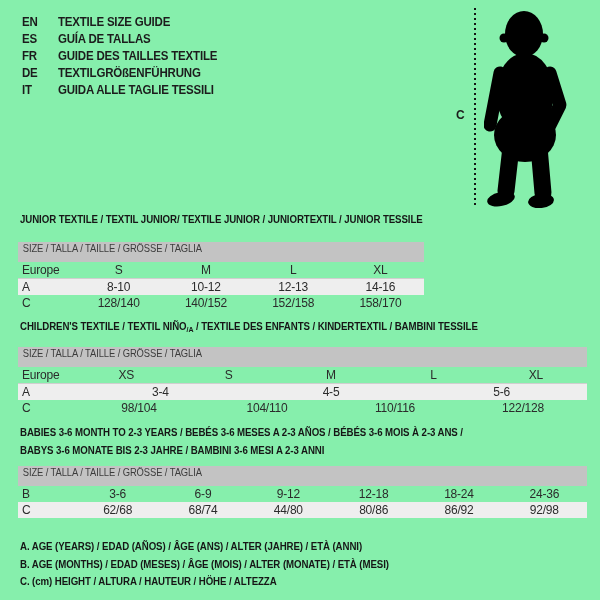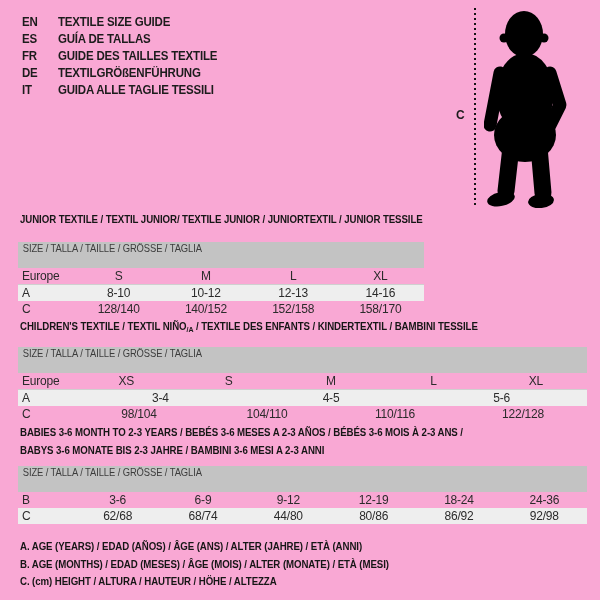--- a/index.html
+++ b/index.html
@@ -1,17 +1,17 @@
 <!DOCTYPE html>
 <html><head>
 <meta charset="utf-8">
 <style>
   html,body{margin:0;padding:0;background:#fff;}
   .canvas{
-    position:relative;width:600px;height:600px;background:#f9a8d4;overflow:hidden;
+    position:relative;width:600px;height:600px;background:#86efac;overflow:hidden;
     font-family:"Liberation Sans", sans-serif;color:#1c1c1c;
   }
   
   .lang-list{position:absolute;left:22px;top:14px;transform:scaleX(0.92);transform-origin:0 0;}
   .lang-row{display:flex;height:17px;line-height:17px;font-size:12.5px;font-weight:bold;letter-spacing:-0.2px;}
   .lang-code{width:39px;}
   .lang-label{white-space:nowrap;}
   
   .measure-line{
     position:absolute;left:474px;top:8px;width:2px;height:199px;
@@ -23,21 +23,21 @@
   .tbl-title{
     position:absolute;left:20px;font-size:11px;font-weight:bold;letter-spacing:-0.1px;
     white-space:nowrap;transform:scaleX(0.88);transform-origin:0 50%;color:#161616;
   }
   .tbl-title .subsc{font-size:8px;vertical-align:-2px;}
   
   .t{position:absolute;left:18px;}
   .t1{width:406px;}
   .t2,.t3{width:569px;}
   .sizebar{
-    height:26px;background:#c3c3c3;box-sizing:border-box;
+    height:20px;background:#c3c3c3;box-sizing:border-box;
     font-size:10px;line-height:13px;color:#3c3c3c;letter-spacing:-0.1px;
   }
   .sizebar span{display:inline-block;padding-left:5px;white-space:nowrap;transform:scaleX(0.94);transform-origin:0 50%;}
   .row{display:flex;height:16px;line-height:16.5px;font-size:12px;color:#2b2b2b;letter-spacing:-0.2px;}
   .row .lbl{width:57px;box-sizing:border-box;padding-left:4px;text-align:left;}
   .row .c{flex:1;text-align:center;}
   .row.shade{background:#eeeeee;}
   .row.underline{border-bottom:1px solid #cfcfcf;}
   
   .legend{position:absolute;left:20px;top:538px;}
@@ -154,21 +154,21 @@
   <div class="tbl-title" style="top:444px">BABYS 3-6 MONATE BIS 2-3 JAHRE / BAMBINI 3-6 MESI A 2-3 ANNI</div>
   <div class="t t3" style="top:466px">
     <div class="sizebar">
       <span>SIZE / TALLA / TAILLE / GRÖSSE / TAGLIA</span>
     </div>
     <div class="row">
       <span class="lbl">B</span>
       <span class="c">3-6</span>
       <span class="c">6-9</span>
       <span class="c">9-12</span>
-      <span class="c">12-19</span>
+      <span class="c">12-18</span>
       <span class="c">18-24</span>
       <span class="c">24-36</span>
     </div>
     <div class="row shade">
       <span class="lbl">C</span>
       <span class="c">62/68</span>
       <span class="c">68/74</span>
       <span class="c">44/80</span>
       <span class="c">80/86</span>
       <span class="c">86/92</span>

